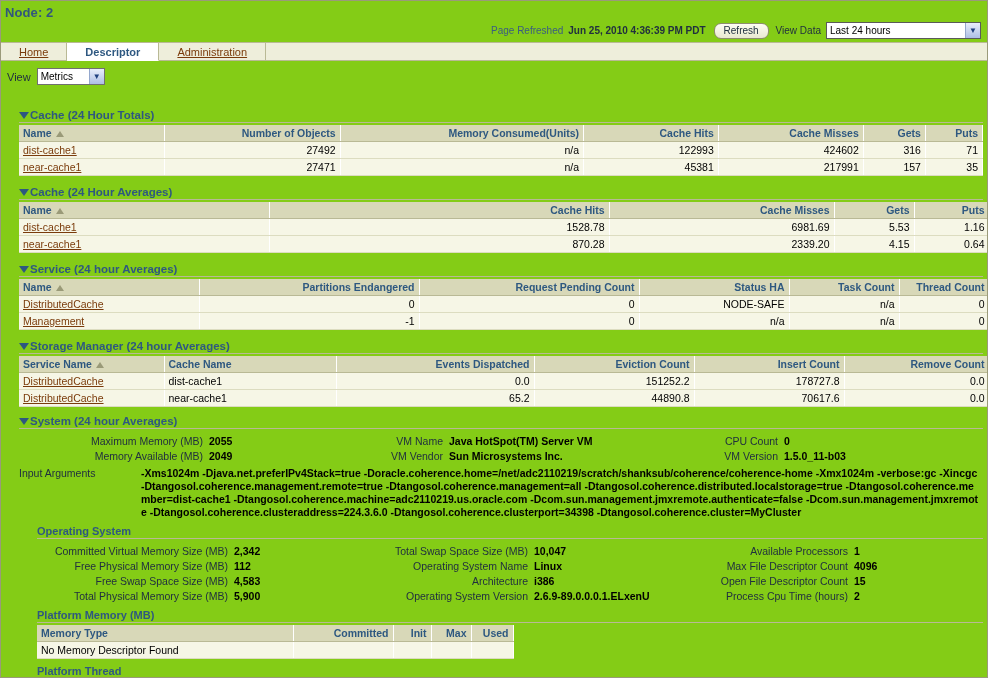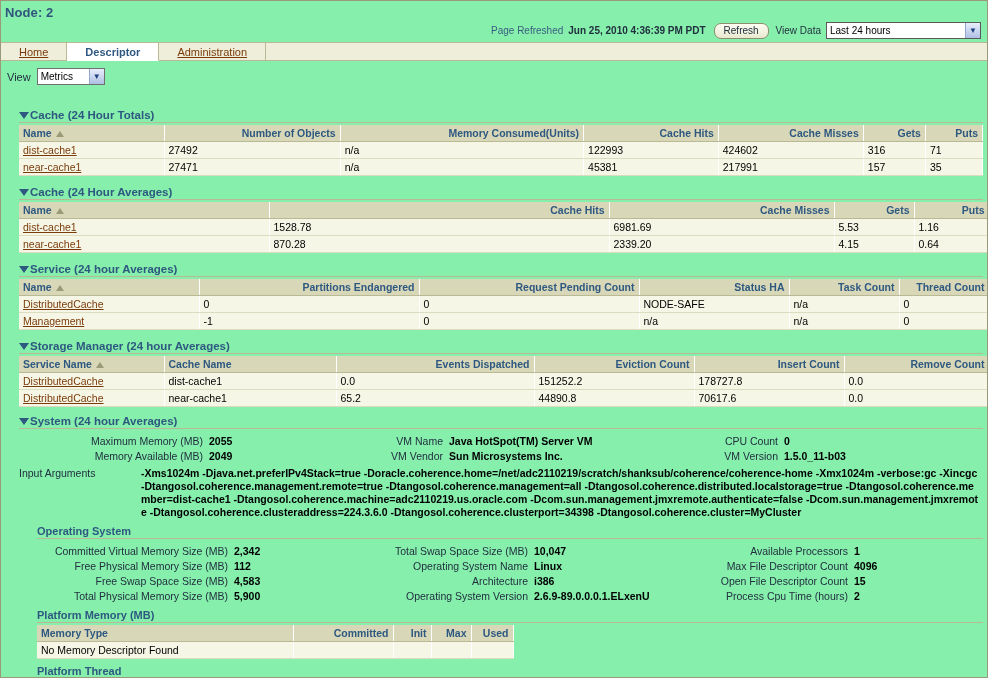--- a/index.html
+++ b/index.html
@@ -9,21 +9,21 @@
     width: 988px; height: 678px;
     background: #ffffff;
     font-family: "Liberation Sans", sans-serif;
     font-size: 11px;
     color: #000000;
     overflow: hidden;
   }
   #page {
     position: relative;
     width: 988px; height: 678px;
-    background: #86efac;
+    background: #84cc16;
     border: 1px solid #9a9a7a;
     overflow: hidden;
   }
 
   
   .page-title {
     font-size: 13px;
     font-weight: bold;
     color: #31567d;
     padding: 4px 0 0 4px;
@@ -173,20 +173,21 @@
     padding: 2px 4px 2px 4px;
     border-right: 1px solid #ffffff;
     border-bottom: 1px solid #b9b995;
     white-space: nowrap;
     height: 15px;
   }
   table.grid th.left { text-align: left; }
   table.grid td {
     background: #f6f6e6;
     padding: 2px 4px 2px 4px;
+    text-align: right;
     border-right: 1px solid #ffffff;
     border-bottom: 1px solid #dcdcc0;
     color: #000;
     white-space: nowrap;
     height: 15px;
   }
   table.grid td.left { text-align: left; }
   table.grid td a {
     color: #7a3b0b;
     text-decoration: underline;

